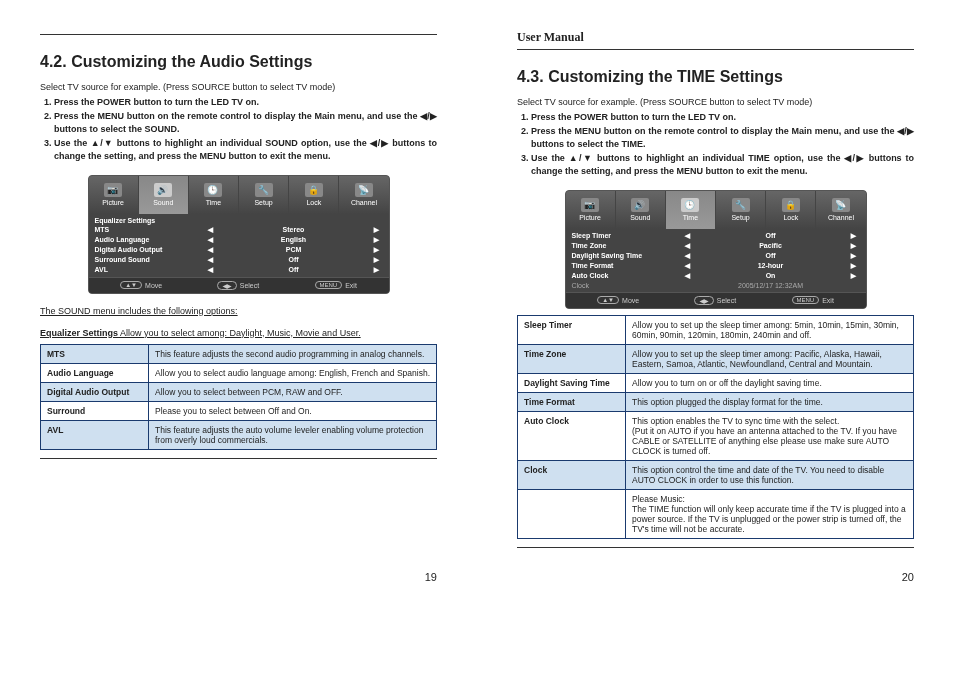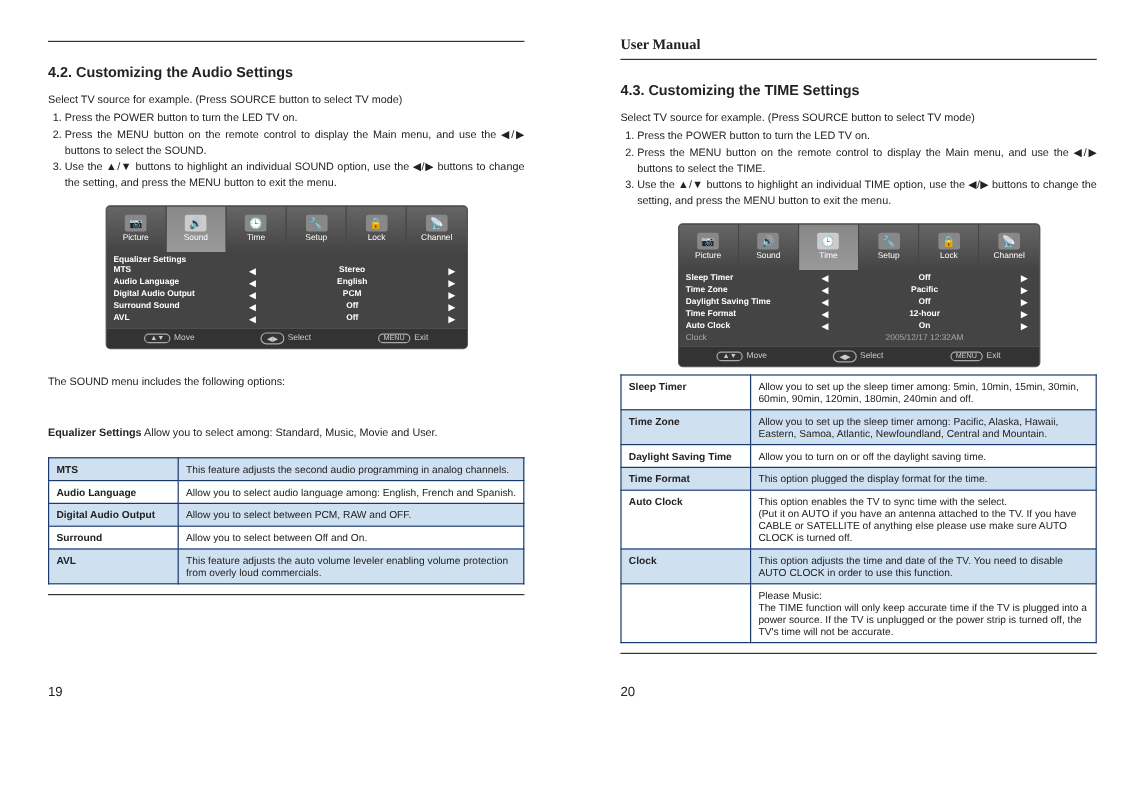--- a/index.html
+++ b/index.html
@@ -1,49 +1,49 @@
 <!DOCTYPE html>
 <html><head>
 <meta charset="utf-8">
 <style>
 body { margin:0; background:#fff; font-family:"Segoe UI",Arial,sans-serif; font-size:9px; color:#222; }
 .spread { display:flex; width:954px; height:675px; }
 .page { width:477px; height:603px; padding:30px 40px 20px 40px; box-sizing:border-box; position:relative; display:flex; flex-direction:column; }
 .hr-top { border-top:1px solid #333; margin-bottom:10px; }
 .header-row { display:flex; justify-content:space-between; align-items:center; margin-bottom:4px; }
 .header-title { font-family:"Times New Roman",serif; font-weight:bold; font-size:12px; }
-.section-title { font-weight:bold; font-size:12px; margin:8px 0 10px 0; }
+.section-title { font-weight:bold; font-size:16px; margin:8px 0 10px 0; }
 .body-text { font-size:9px; line-height:1.4; }
 .body-text p { margin:0 0 2px 0; text-align:justify; }
 .body-text ol { margin:0 0 6px 14px; padding:0; }
-.body-text ol li { margin-bottom:2px; text-align:justify; }
+.body-text ol li { margin-bottom:2px; text-align:justify;font-weight:bold; }
 .osd { width:300px; margin:6px auto; border:1px solid #555; border-radius:4px; overflow:hidden; background:#333; font-size:7px; }
 .osd-tabs { display:flex; background:#555; }
 .osd-tab { flex:1; height:38px; display:flex; flex-direction:column; align-items:center; justify-content:center; color:#fff; border-right:1px solid #444; background:linear-gradient(#666,#444); }
 .osd-tab:last-child { border-right:none; }
 .osd-tab.active { background:linear-gradient(#888,#999); }
 .osd-tab .ic { width:18px; height:14px; background:#888; border-radius:2px; margin-bottom:2px; display:flex; align-items:center; justify-content:center; font-size:9px; }
 .osd-tab.active .ic { background:#ccc; }
 .osd-body { background:#444; padding:2px 6px; }
 .osd-row { display:flex; align-items:center; color:#fff; font-weight:bold; padding:1px 0; }
 .osd-row.dim { color:#aaa; font-weight:normal; }
 .osd-label { width:110px; }
 .osd-lt { width:12px; text-align:center; }
 .osd-val { flex:1; text-align:center; }
 .osd-rt { width:12px; text-align:center; }
 .osd-foot { background:#333; color:#ccc; display:flex; justify-content:space-around; padding:3px 4px; border-top:1px solid #555; }
 .osd-foot span { display:flex; align-items:center; gap:3px; }
 .badge { border:1px solid #aaa; border-radius:6px; padding:0 4px; font-size:6px; }
-.opts-line { margin:16px 0; font-size:9px; }
+.opts-line { margin:6px 0; font-size:9px;text-decoration:underline; }
 .bold { font-weight:bold; }
 .tbl { width:100%; border-collapse:collapse; font-size:8.5px; }
 .tbl td { border:1px solid #1a3a6e; padding:4px 6px; vertical-align:top; }
 .tbl td:first-child { width:95px; font-weight:bold; }
 .tbl tr.shade td { background:#cfe0f0; }
-.pgnum { text-align:left; font-size:11px; margin-top:auto; }
+.pgnum { text-align:right; font-size:11px; margin-top:auto; }
 .hr-bot { border-top:1px solid #333; margin-top:8px; margin-bottom:4px; }
 </style>
 </head>
 <body>
 
 <div class="spread">
 
 <div class="page">
   <div class="header-row">
         <span></span>
@@ -134,39 +134,39 @@
             <span>Select</span>
           </span>
       <span>
             <span class="badge">MENU</span>
             <span>Exit</span>
           </span>
     </div>
   </div>
 
   <div class="opts-line">The SOUND menu includes the following options:</div>
-  <div class="opts-line"><span class="bold">Equalizer Settings</span><span>   Allow you to select among: Standard, Music, Movie and User.</span></div>
+  <div class="opts-line"><span class="bold">Equalizer Settings</span><span>   Allow you to select among: Daylight, Music, Movie and User.</span></div>
 
   <table class="tbl">
     <tbody>
           <tr class="shade">
             <td>MTS</td>
             <td>This feature adjusts the second audio programming in analog channels.</td>
           </tr>
     <tr>
             <td>Audio Language</td>
             <td>Allow you to select audio language among: English, French and Spanish.</td>
           </tr>
     <tr class="shade">
             <td>Digital Audio Output</td>
             <td>Allow you to select between PCM, RAW and OFF.</td>
           </tr>
     <tr>
             <td>Surround</td>
-            <td>Allow you to select between Off and On.</td>
+            <td>Please you to select between Off and On.</td>
           </tr>
     <tr class="shade">
             <td>AVL</td>
             <td>This feature adjusts the auto volume leveler enabling volume protection from overly loud commercials.</td>
           </tr>
   </tbody>
       </table>
 
   <div class="hr-bot"></div>
   <div class="pgnum">19</div>
@@ -287,21 +287,21 @@
             <td>Time Format</td>
             <td>This option plugged the display format for the time.</td>
           </tr>
     <tr>
             <td>Auto Clock</td>
             <td style="white-space:pre-line">This option enables the TV to sync time with the select.
 (Put it on AUTO if you have an antenna attached to the TV. If you have CABLE or SATELLITE of anything else please use make sure AUTO CLOCK is turned off.</td>
           </tr>
     <tr class="shade">
             <td>Clock</td>
-            <td>This option adjusts the time and date of the TV. You need to disable AUTO CLOCK in order to use this function.</td>
+            <td>This option control the time and date of the TV. You need to disable AUTO CLOCK in order to use this function.</td>
           </tr>
     <tr>
             <td></td>
             <td><span>Please Music:</span><br><span>The TIME function will only keep accurate time if the TV is plugged into a power source. If the TV is unplugged or the power strip is turned off, the TV's time will not be accurate.</span></td>
           </tr>
   </tbody>
       </table>
 
   <div class="hr-bot"></div>
   <div class="pgnum">20</div>

